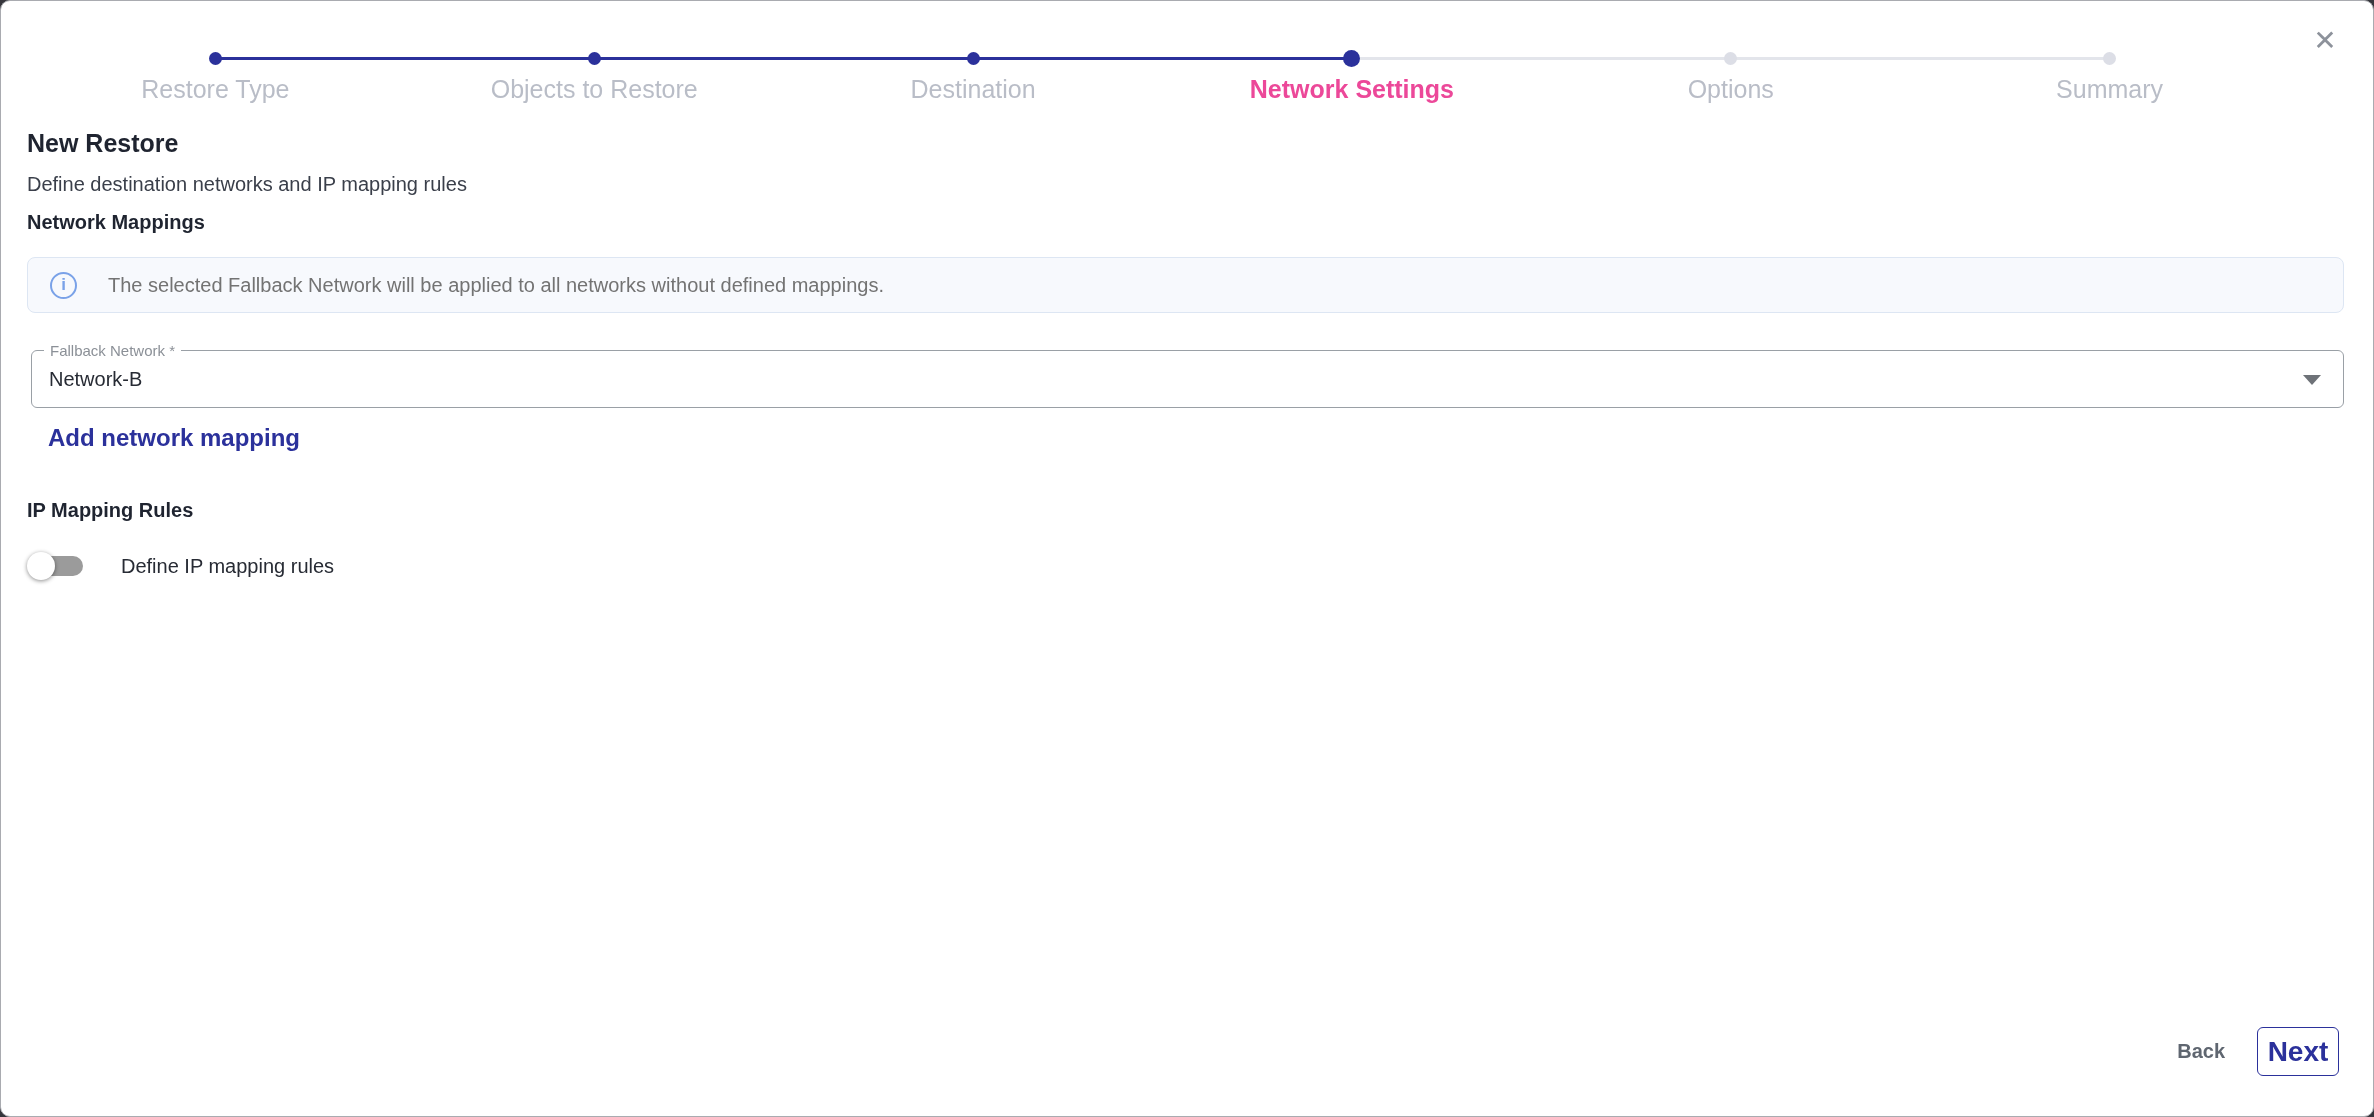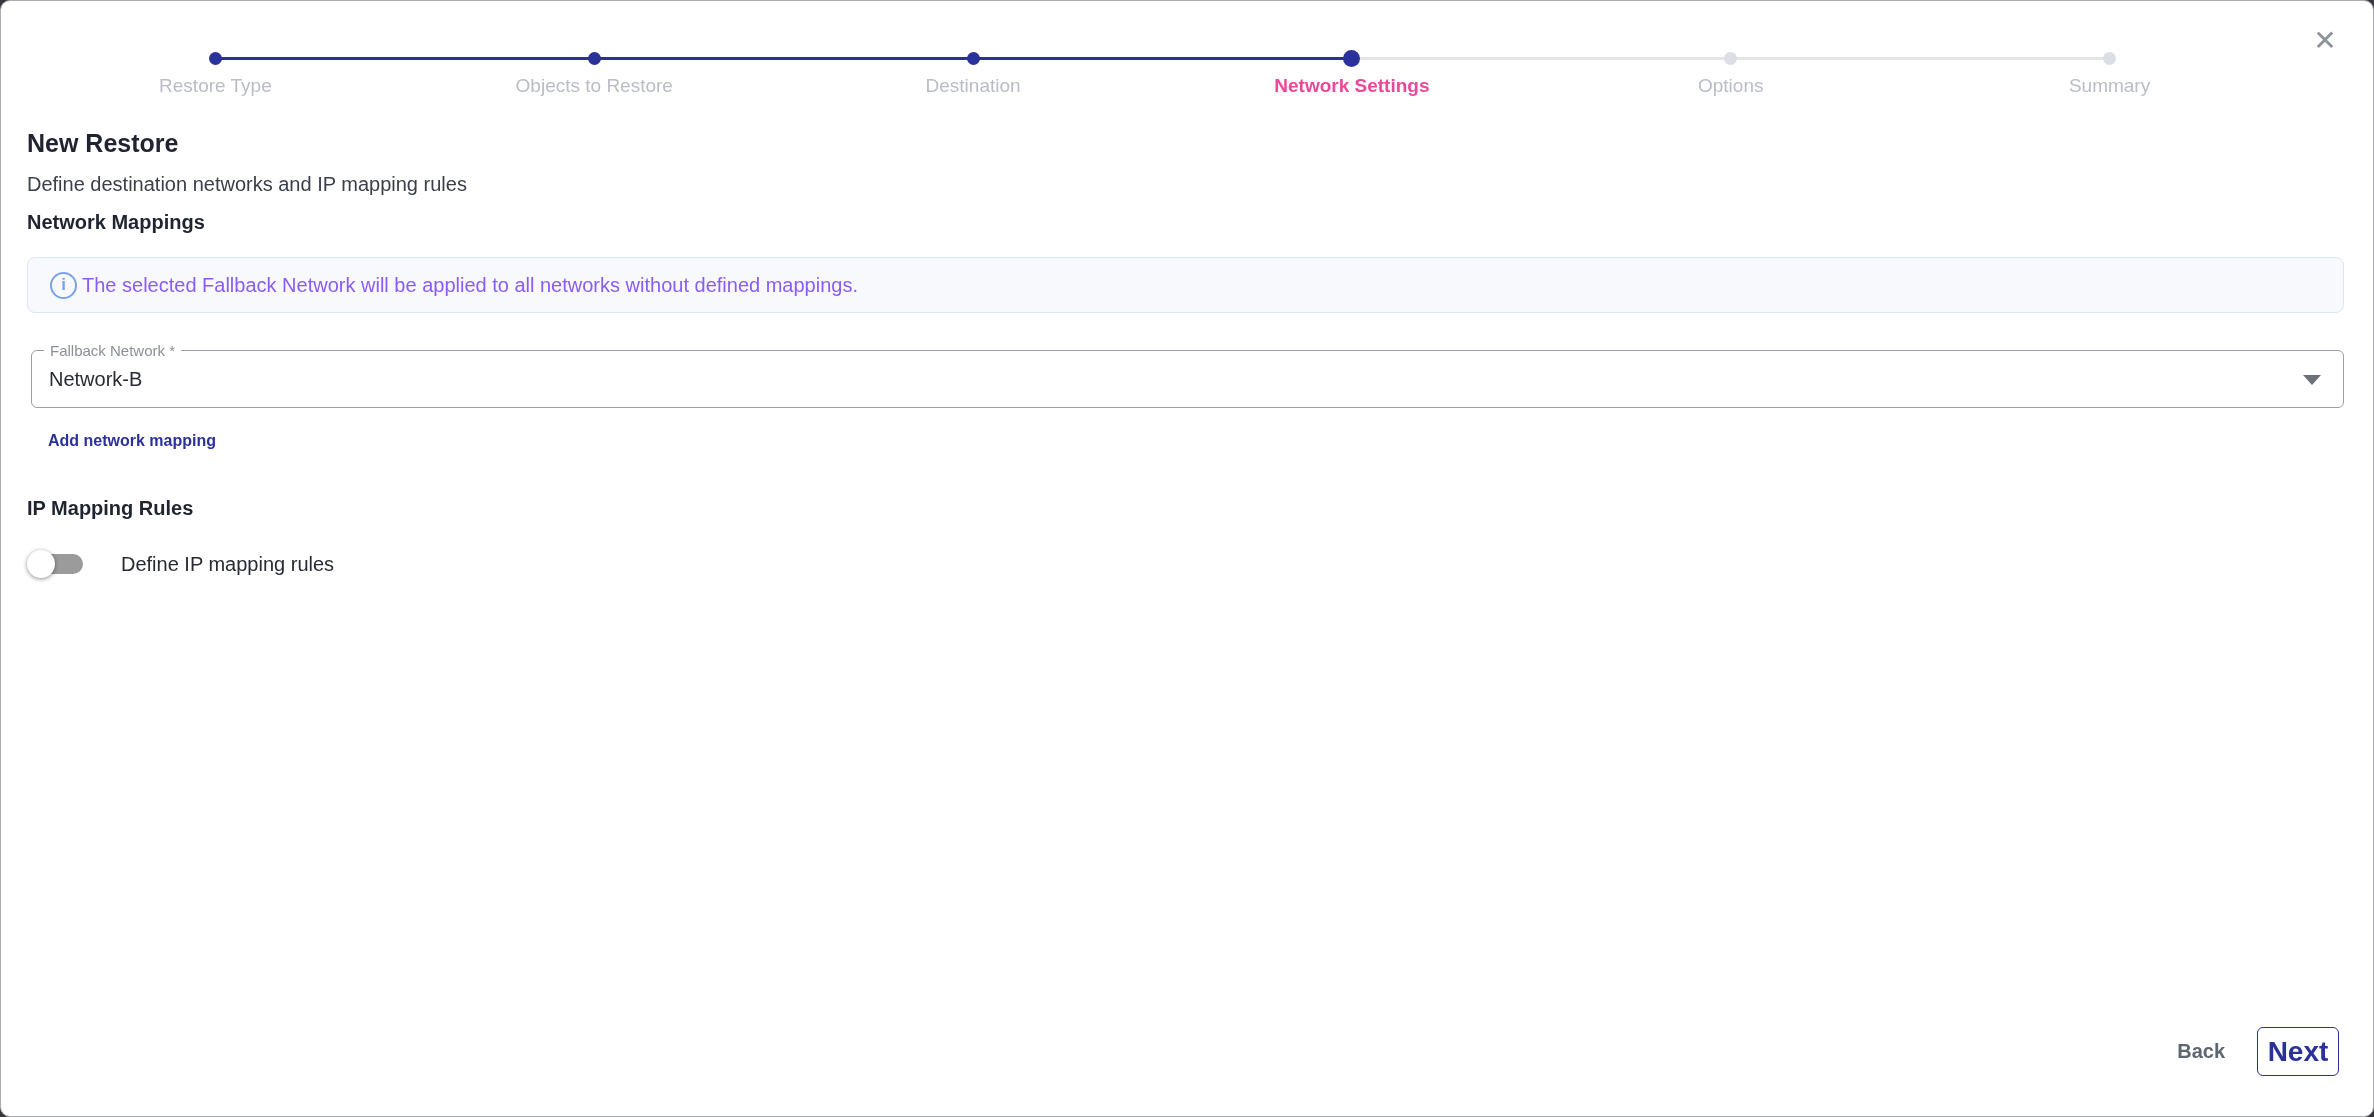--- a/index.html
+++ b/index.html
@@ -46,21 +46,21 @@
     position: relative; z-index: 2;
     cursor: pointer;
   }
   .dot-area { height: 16px; display: flex; align-items: center; justify-content: center; }
   .dot { border-radius: 50%; }
   .step--done .dot   { width: 13px; height: 13px; background: #2b319b; }
   .step--active .dot { width: 17px; height: 17px; background: #2b319b; }
   .step--todo .dot   { width: 13px; height: 13px; background: #dcdee6; }
   .step-label {
     margin-top: 9px;
-    font-size: 19px;
+    font-size: 25px;
     color: #b9bdc7;
     white-space: nowrap;
   }
   .step--active .step-label { color: #ec4899; font-weight: 700; }
   
   .content { position: absolute; left: 26px; right: 29px; top: 128px; }
   .page-title { font-size: 25px; font-weight: 700; color: #1f2430; }
   .page-subtitle { margin-top: 15px; font-size: 20px; color: #3a3f4a; }
   .section-heading { font-size: 20px; font-weight: 700; color: #1f2430; }
   .nm-heading { margin-top: 15px; }
@@ -75,21 +75,21 @@
   }
   .info-icon {
     width: 27px; height: 27px;
     border: 2px solid #7aa2e8;
     border-radius: 50%;
     color: #7aa2e8;
     font-size: 17px; font-weight: 600;
     display: flex; align-items: center; justify-content: center;
     flex: 0 0 auto;
   }
-  .info-text { margin-left: 5px; font-size: 20px; color: #8b5cf6; }
+  .info-text { margin-left: 31px; font-size: 20px; color: #737373; }
   
   .select-field {
     position: relative;
     margin-top: 37px;
     margin-left: 4px;
     height: 58px;
     border: 1px solid #9aa0a6;
     border-radius: 6px;
     display: flex; align-items: center;
     padding: 0 24px 0 17px;
@@ -110,23 +110,23 @@
     position: absolute;
     right: 22px; top: 50%;
     margin-top: -4px;
     width: 0; height: 0;
     border-left: 9px solid transparent;
     border-right: 9px solid transparent;
     border-top: 10px solid #6e7278;
   }
   .add-link {
     display: inline-block;
-    margin-top: 24px;
+    margin-top: 16px;
     margin-left: 21px;
-    font-size: 16px;
+    font-size: 24px;
     font-weight: 700;
     color: #2b319b;
     text-decoration: none;
     cursor: pointer;
   }
   .ip-heading { margin-top: 47px; }
   
   .toggle-row {
     margin-top: 29px;
     display: flex; align-items: center;

